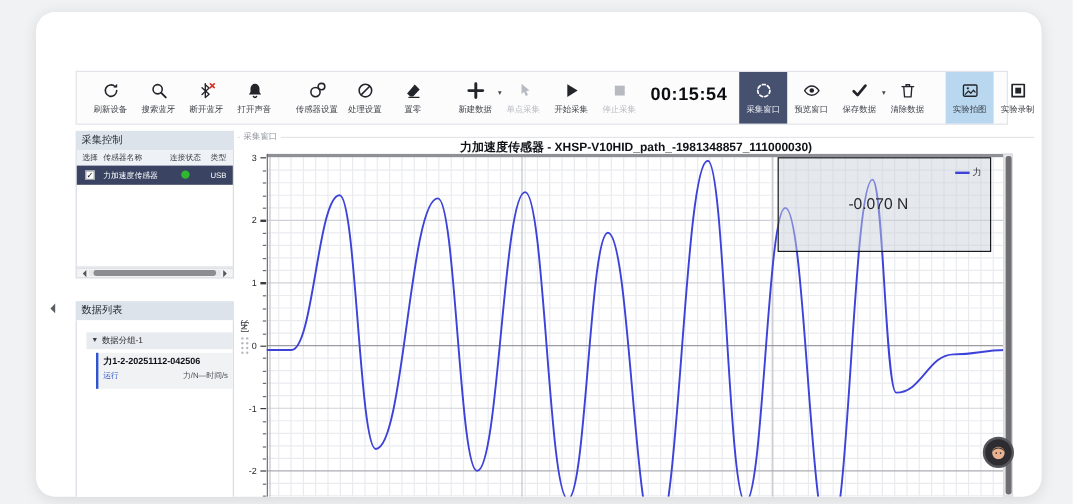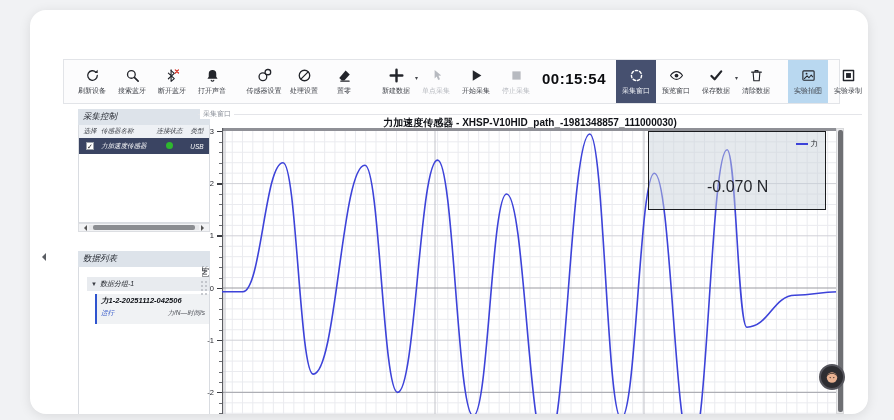--- a/index.html
+++ b/index.html
@@ -28,21 +28,21 @@
   .tbtn.disabled .tlabel { color:#b7bac0; }
   .tbtn.sel-dark { background:#46506f; color:#fff; }
   .tbtn.sel-dark .tlabel { color:#f0f2f7; }
   .tbtn.sel-light { background:#b9d8f0; }
   .tbtn .caret { position:absolute; right:-2px; top:14px; font-size:6px; color:#44464c; }
   .tbtn.gap { margin-right:12px; }
   .timer { align-self:center; font-size:15px; font-weight:bold; color:#0c0d10;
     letter-spacing:.5px; margin:0 10px 6px 6px; }
 
   
-  .left-col { position:absolute; left:48px; top:99px; width:132px; bottom:0;font-style:italic; }
+  .left-col { position:absolute; left:33px; top:99px; width:132px; bottom:0; }
   .panel-header { height:16px; background:#dde3ea; color:#272b33; font-size:8.5px;
     display:flex; align-items:center; padding-left:5px; }
   .sensor-box { border:1px solid #d9dce1; border-top:none; background:#fff; height:98px; }
   .trow { display:flex; align-items:center; height:14px; font-size:6.5px; }
   .trow.head { background:#eef1f5; color:#3a3e46; height:13px; }
   .trow.sel { background:#3a4462; color:#fff; height:16px; }
   .c-sel { width:22px; text-align:center; }
   .c-name { width:52px; }
   .c-status { width:33px; text-align:center; }
   .c-type { width:22px; text-align:center; }
@@ -86,21 +86,21 @@
     writing-mode:vertical-rl; transform:rotate(180deg); }
   .ytick-label { position:absolute; width:16px; text-align:right; font-size:7.5px; color:#26282e; }
   .ytick-mark { position:absolute; width:5px; height:1.5px; background:#3a3c41; }
   .ytick-minor { position:absolute; width:3px; height:1px; background:#6a6c71; }
 
   .annotation { position:absolute; left:426px; top:3px; width:178px; height:79px;
     border:1.6px solid #1a1b1e; background:rgba(200,208,217,.48); z-index:3; }
   .legend { position:absolute; right:7px; top:7px; display:flex; align-items:center; gap:3px; }
   .legend .lline { width:12px; height:2px; }
   .legend .ltext { font-size:7.5px; color:#1d1f24; }
-  .anno-value { position:absolute; left:58px; top:30px; font-size:16px; color:#26282e;margin-top:16px; }
+  .anno-value { position:absolute; left:58px; top:30px; font-size:13px; color:#26282e; }
 
   .vscrollbar { position:absolute; left:806px; top:118px; width:8px; height:286px;
     background:#ececee; border:1px solid #d7d8da; }
   .vthumb { position:absolute; left:0.5px; top:1px; width:5px; height:282px; background:#6e6f73; border-radius:2px; }
 
   .avatar-fab { position:absolute; left:789px; top:354px; width:26px; height:26px;
     border-radius:50%; background:#2d2d31; border:2px solid #55555c; z-index:5;
     display:flex; align-items:center; justify-content:center; }
 </style>
 </head>

